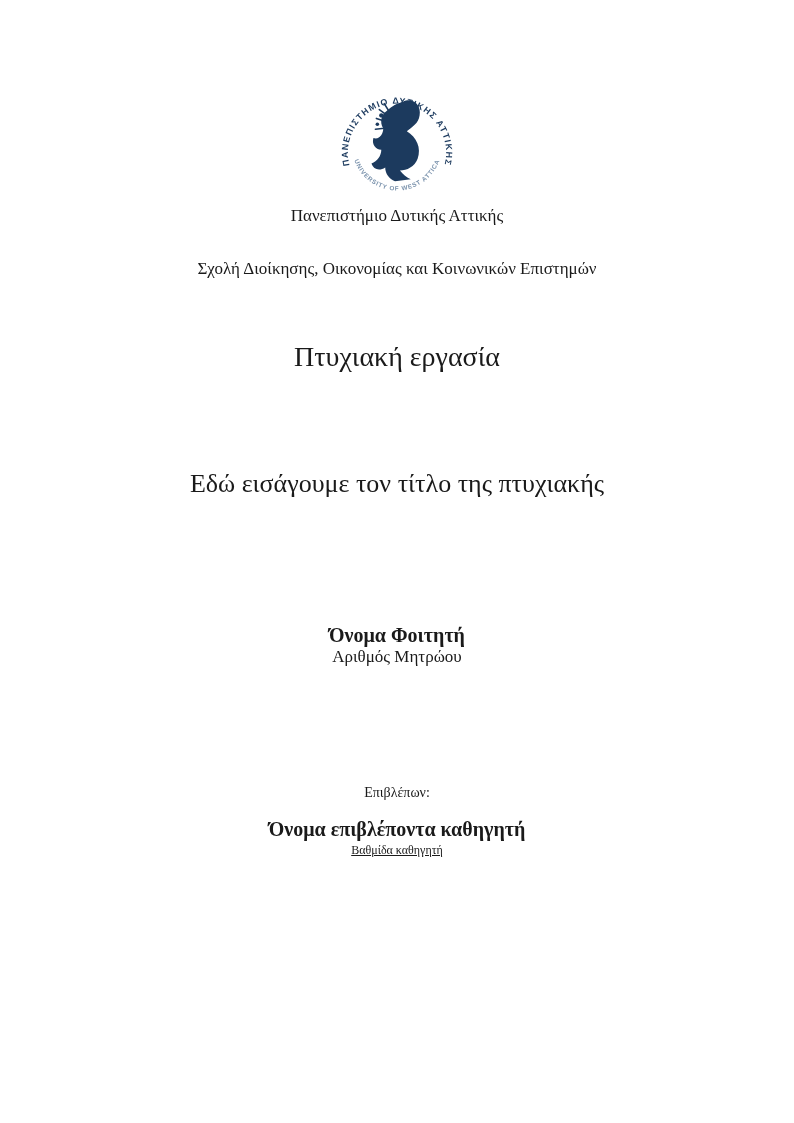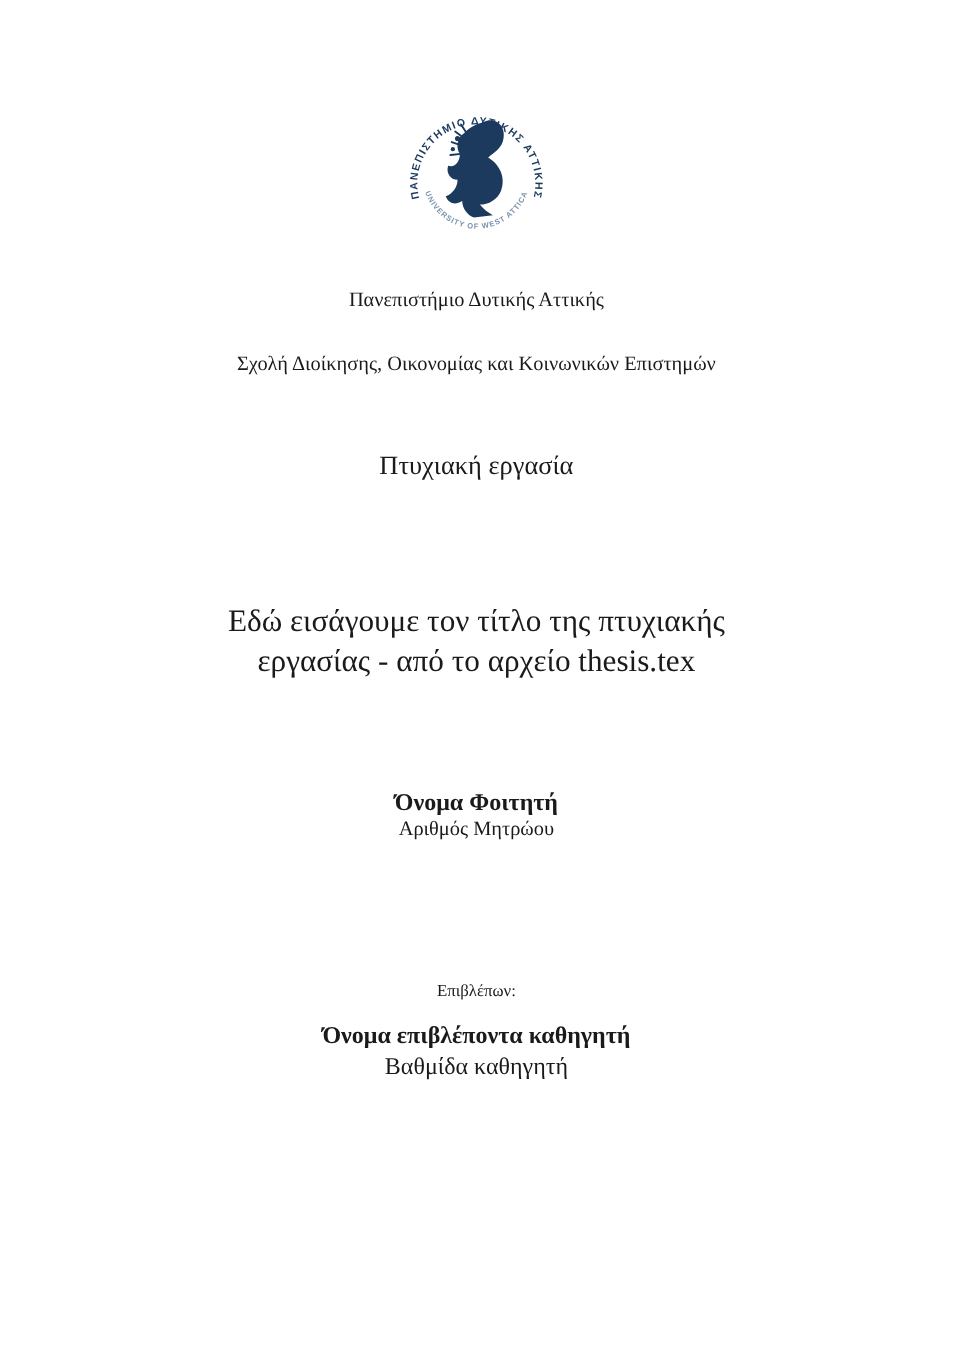--- a/index.html
+++ b/index.html
@@ -17,34 +17,33 @@
     color: #1a1a1a;
     overflow: hidden;
   }
   .line {
     position: absolute;
     left: 0;
     width: 100%;
     text-align: center;
     white-space: pre;
     line-height: 1.1;
-    margin-top: 34px;
   }
   .inst       { font-size: 17px; }
-  .doc-type   { font-size: 22px; text-align: center; }
+  .doc-type   { font-size: 28px; text-align: center; }
   .thesis-title {
     font-size: 26px;
     font-weight: normal;
     line-height: 33px;
     white-space: normal;
   }
   .student-name, .supervisor-name { font-size: 20px; font-weight: bold; }
   .reg-num    { font-size: 17px; }
   .sup-label  { font-size: 14px; }
-  .sup-rank   { font-size: 20px; }
+  .sup-rank   { font-size: 12px; text-decoration: underline; }
   .footer-line{ font-size: 17px; }
   .logo-wrap {
     position: absolute;
     top: 86px;
     left: 0;
     width: 100%;
     text-align: center;
   }
   .logo-wrap svg { display: inline-block; }
   .arc-top {
@@ -108,21 +107,20 @@
     </svg>
   </div>
 
   <div class="line inst" style="top:207px">Πανεπιστήμιο Δυτικής Αττικής</div>
   <div class="line inst" style="top:260px">Σχολή Διοίκησης, Οικονομίας και Κοινωνικών Επιστημών</div>
 
   <div class="line doc-type" style="top:342px">Πτυχιακή εργασία</div>
 
   <div class="line thesis-title" style="top:467px">
     <span>Εδώ εισάγουμε τον τίτλο της πτυχιακής</span><br>
-    <span>εργασίας - από το αρχείο thesis.tex</span>
   </div>
 
   <div class="line reg-num" style="top:648px">Αριθμός Μητρώου</div>
   <div class="line student-name" style="top:624px">Όνομα Φοιτητή</div>
 
   <div class="line sup-label" style="top:785px">Επιβλέπων:</div>
   <div class="line supervisor-name" style="top:818px">Όνομα επιβλέποντα καθηγητή</div>
   <div class="line sup-rank" style="top:844px">Βαθμίδα καθηγητή</div>
 
 

